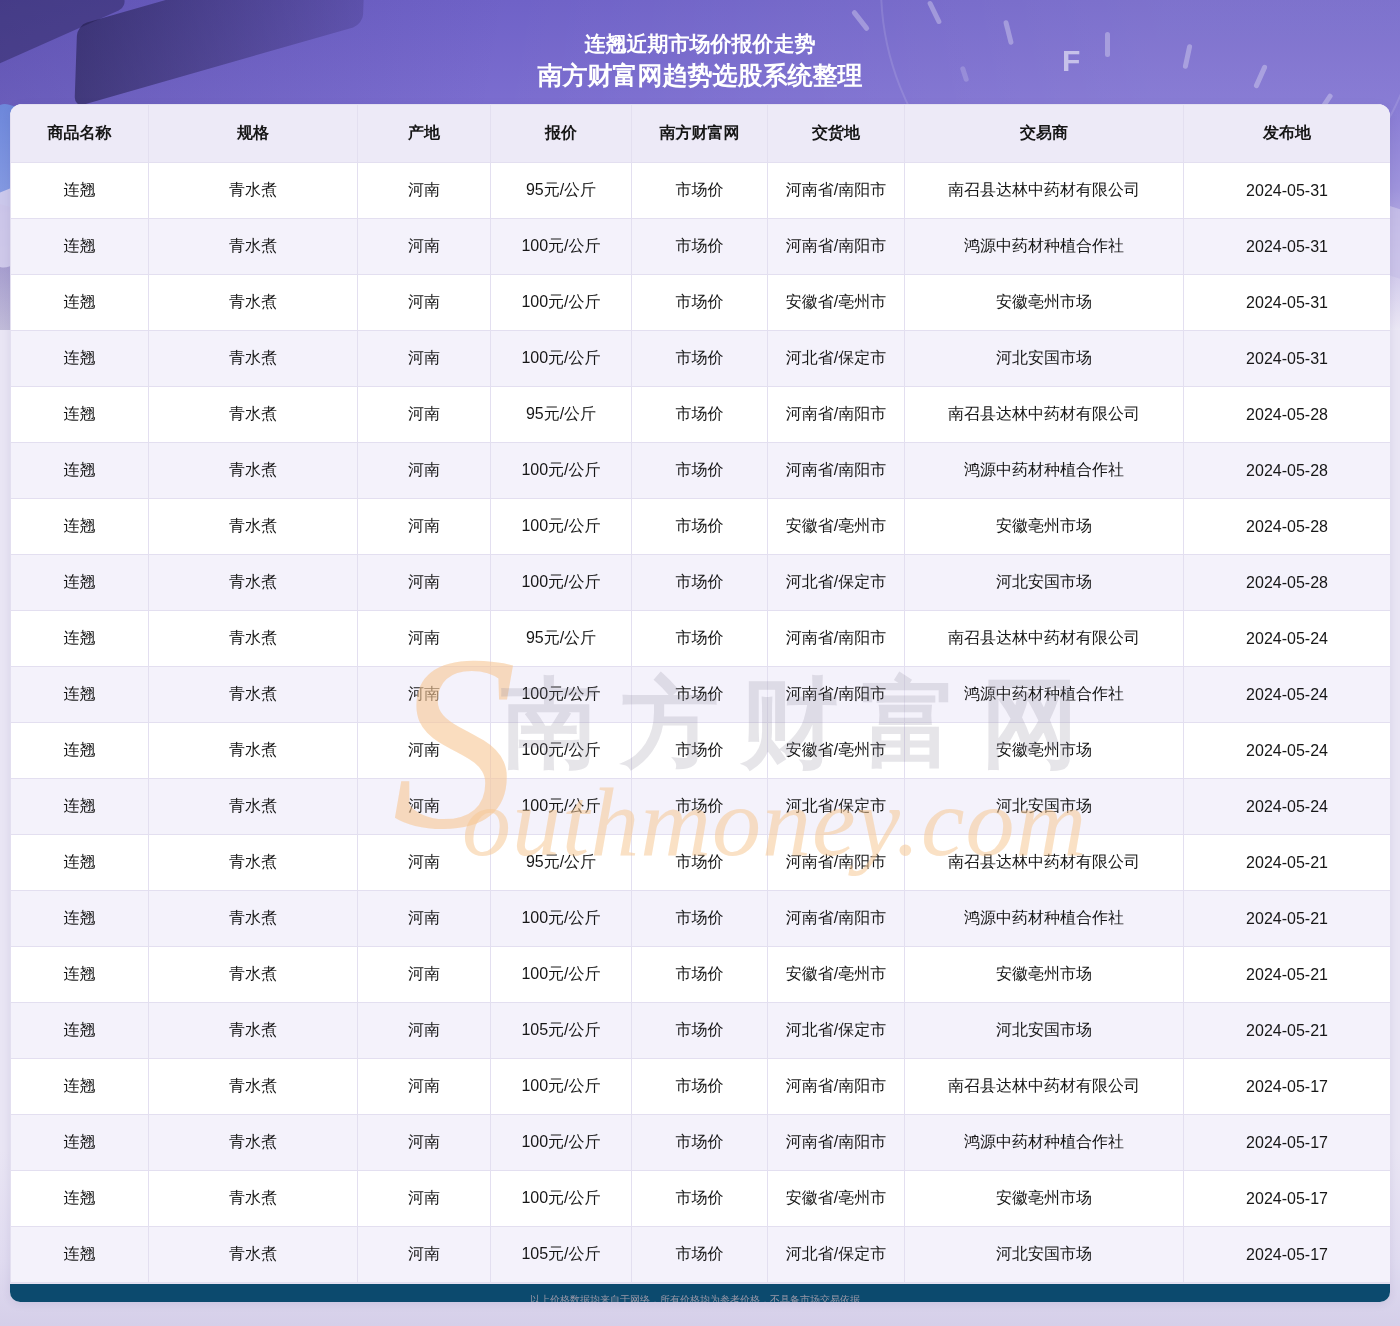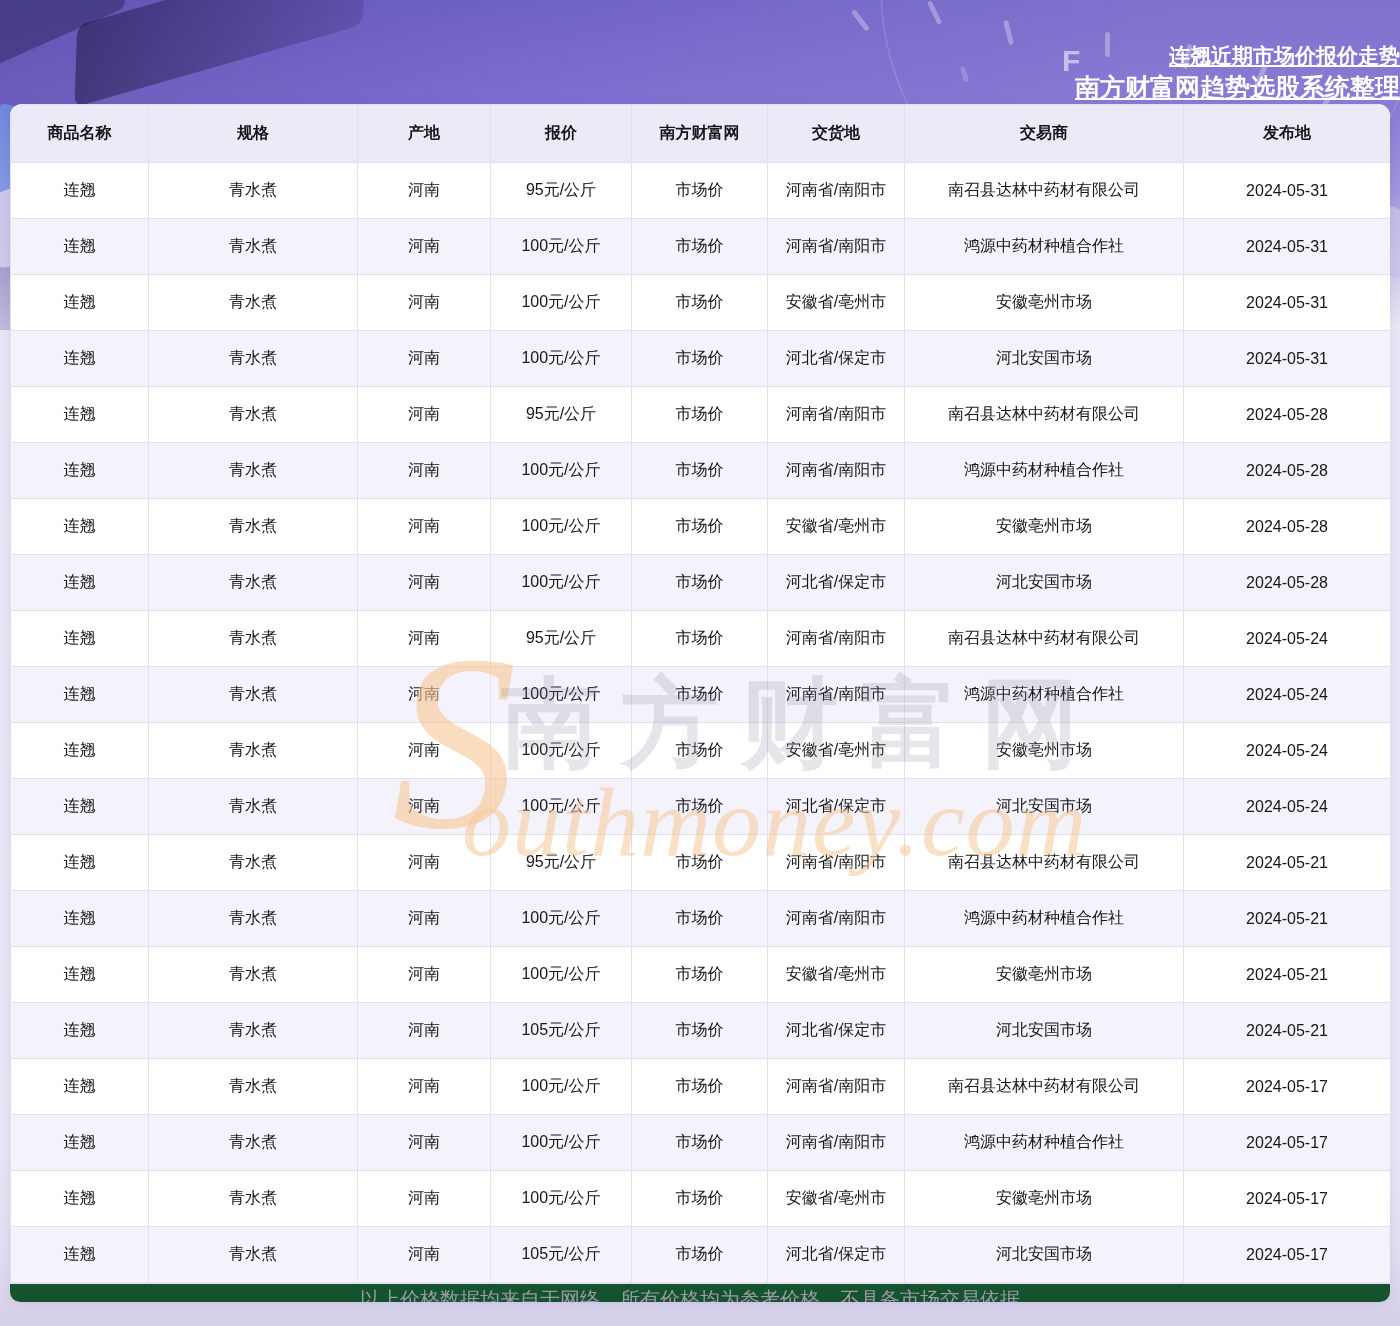--- a/index.html
+++ b/index.html
@@ -23,36 +23,36 @@
     border-radius:12px;opacity:.85;}
   .decor-wedge{left:-22px;top:178px;width:130px;height:72px;background:#d3cdec;
     transform:rotate(-22deg);border-radius:14px;opacity:.9;}
   .decor-wedge-r{left:1358px;top:212px;width:90px;height:66px;background:#c9c2e8;
     transform:rotate(18deg);border-radius:14px;opacity:.8;}
   .gauge-circle{left:880px;top:-285px;width:540px;height:540px;border-radius:50%;
     border:2px solid rgba(255,255,255,.12);}
   .gauge-tick{width:5px;height:25px;background:rgba(255,255,255,.30);border-radius:3px;}
   .gauge-letter{color:rgba(255,255,255,.55);font-size:30px;font-weight:bold;}
   
-  .page-title{position:absolute;left:0;top:12px;width:1400px;text-align:right;color:#ffffff;text-decoration:underline;}
+  .page-title{position:absolute;left:0;top:0;width:1400px;text-align:center;color:#ffffff;}
   .page-title .line1{margin-top:29px;font-size:21px;font-weight:600;line-height:30px;}
   .page-title .line2{font-size:25px;font-weight:600;line-height:32px;}
   
   .card{position:absolute;left:10px;top:104px;width:1380px;height:1198px;
     background:#ffffff;border-radius:12px 12px 10px 10px;overflow:hidden;
     box-shadow:0 2px 8px rgba(60,50,120,.10);}
   table{width:1380px;table-layout:fixed;border-collapse:collapse;}
   th,td{border:1px solid #e3dff0;text-align:center;vertical-align:middle;
     padding:0 4px;font-size:16px;color:#161616;overflow:hidden;}
   thead th{height:57px;background:#edeaf7;font-weight:600;}
   tbody td{height:55px;font-weight:500;}
   tbody tr:nth-child(even) td{background:#f4f2fb;}
   tbody tr:nth-child(odd) td{background:#ffffff;}
-  .card-footer{height:31px;line-height:31px;text-align:center;font-size:20px;
-    color:#9b98a8;background:#14532d;border-top:1px solid #e6e2f2;}
+  .card-footer{height:31px;line-height:31px;text-align:center;font-size:10px;
+    color:#9b98a8;background:#0c4a6e;border-top:1px solid #e6e2f2;}
   
   .watermark{position:absolute;left:0;top:0;width:1400px;height:1326px;pointer-events:none;}
   .wm-s{position:absolute;left:392px;top:618px;font-family:"Liberation Serif","DejaVu Serif",serif;
     font-style:italic;font-size:250px;line-height:250px;color:rgba(247,199,148,.60);}
   .wm-cn{position:absolute;left:501px;top:668px;font-size:98px;line-height:110px;
     font-weight:bold;letter-spacing:22px;color:rgba(140,135,155,.22);white-space:nowrap;text-align:right;}
   .wm-en{position:absolute;left:462px;top:726px;font-family:"Liberation Serif","DejaVu Serif",serif;
     font-style:italic;font-size:98px;line-height:120px;letter-spacing:1px;
     color:rgba(246,201,150,.55);white-space:nowrap;margin-top:36px;}
 </style>

